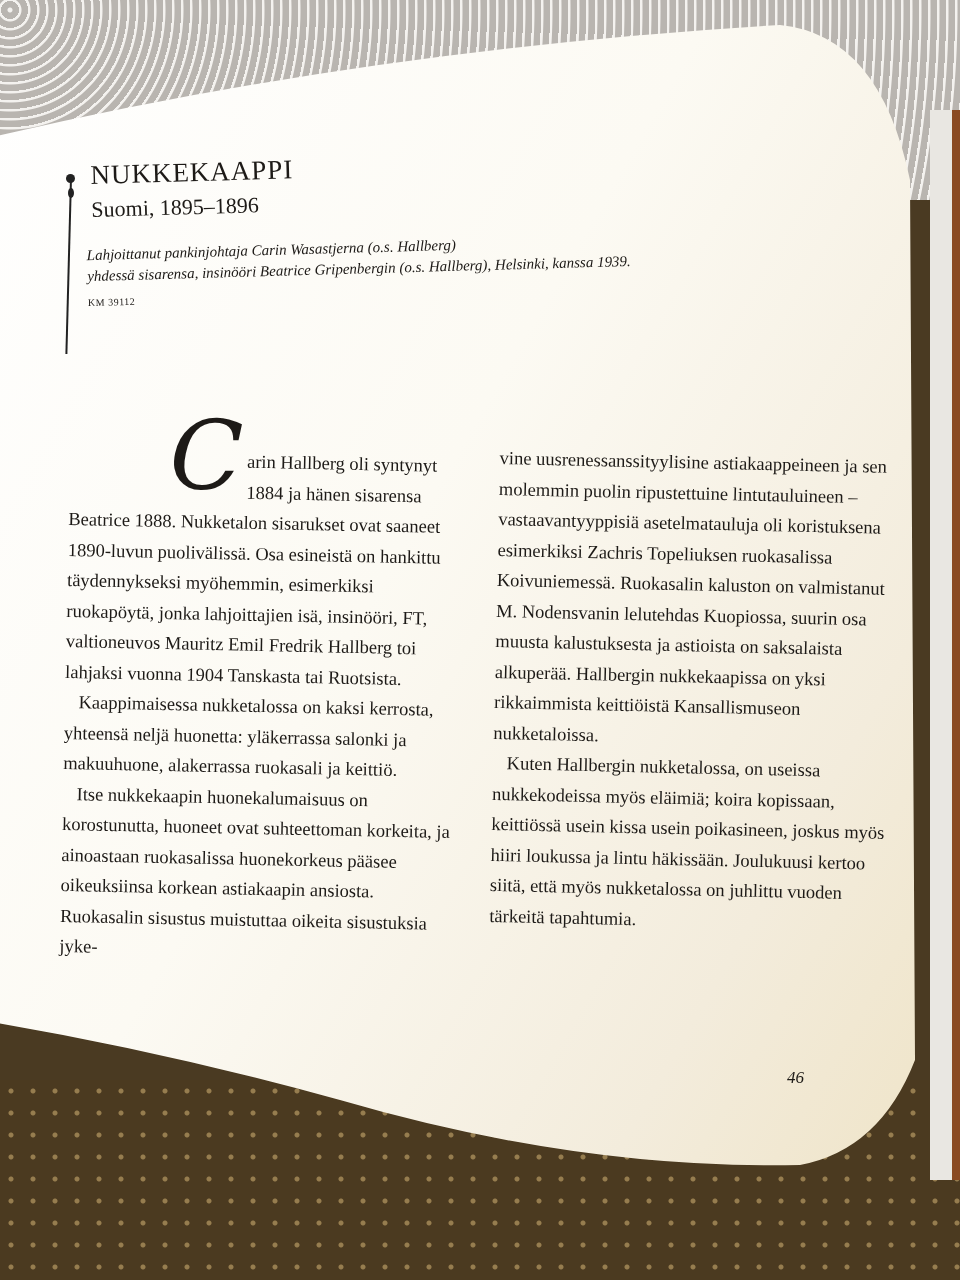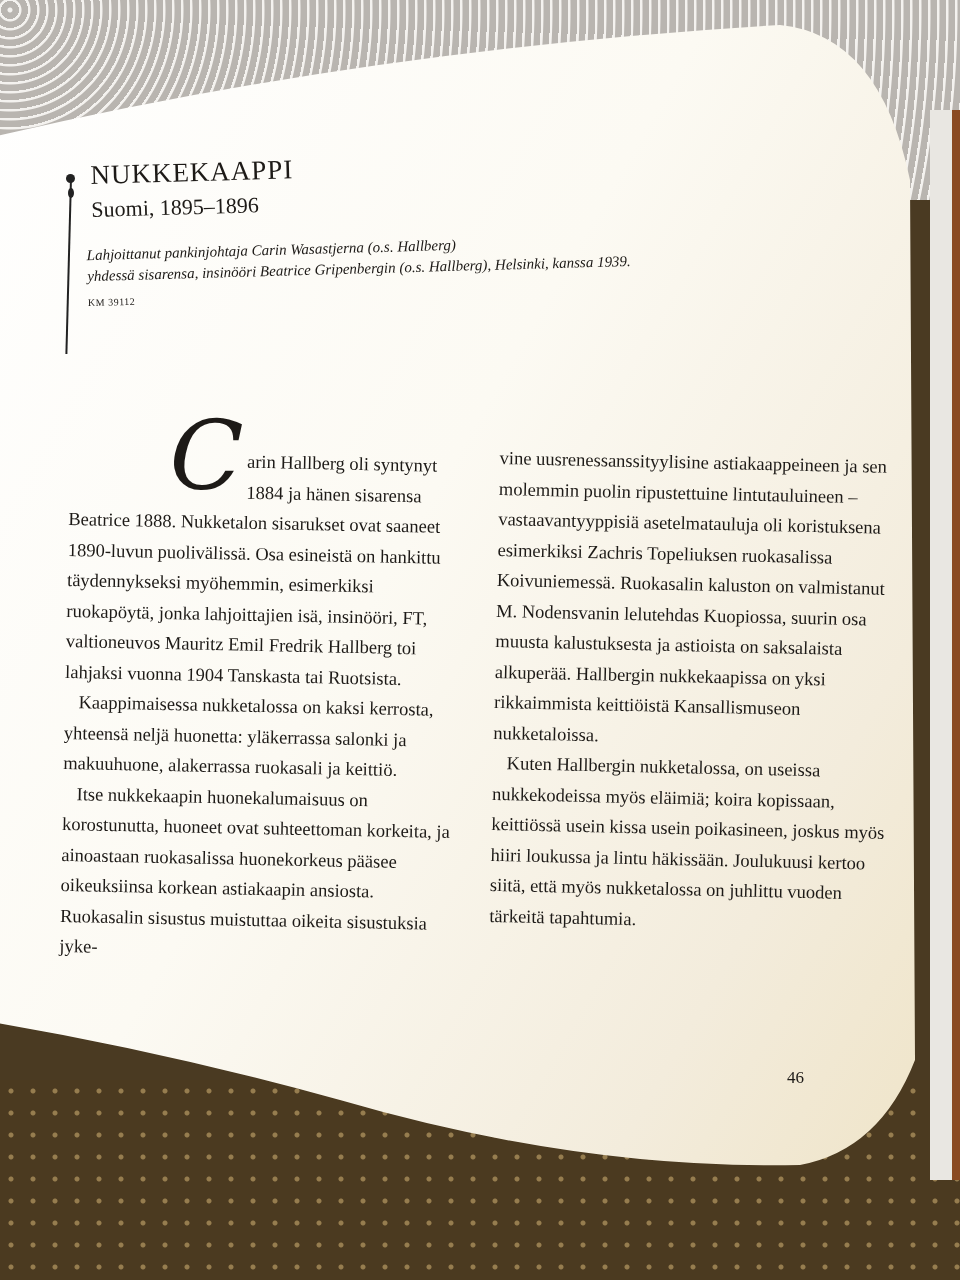--- a/index.html
+++ b/index.html
@@ -43,21 +43,21 @@
     .inv { font-size: 10px; margin-top: 10px; margin-left: -6px; letter-spacing: .5px; }
     .col { position: absolute; font-size: 18.5px; line-height: 30.5px; }
     .col p { margin: 0; }
     .col .indent { text-indent: 14px; }
     .col-left { left: 70px; top: 443px; width: 395px; transform: rotate(1.2deg); transform-origin: left top; }
     .col-right { left: 500px; top: 443px; width: 400px; transform: rotate(1.3deg); transform-origin: left top; }
     .dropcap {
       float: left; font-family: "DejaVu Serif", serif; font-style: italic;
       font-size: 96px; line-height: 80px; margin: -30px 4px 0 100px; font-weight: lighter;
     }
-    .page-number { position: absolute; left: 787px; top: 1068px; font-size: 17px; text-align: right; }
+    .page-number { position: absolute; left: 787px; top: 1068px; font-style: italic; font-size: 17px; text-align: right; }
   </style>
 </head>
 <body>
 
 <div class="bg-top"></div>
 <div class="bg-bottom"></div>
 <div class="edge-right"></div>
 <div class="page"></div>
 
 <div class="content">

